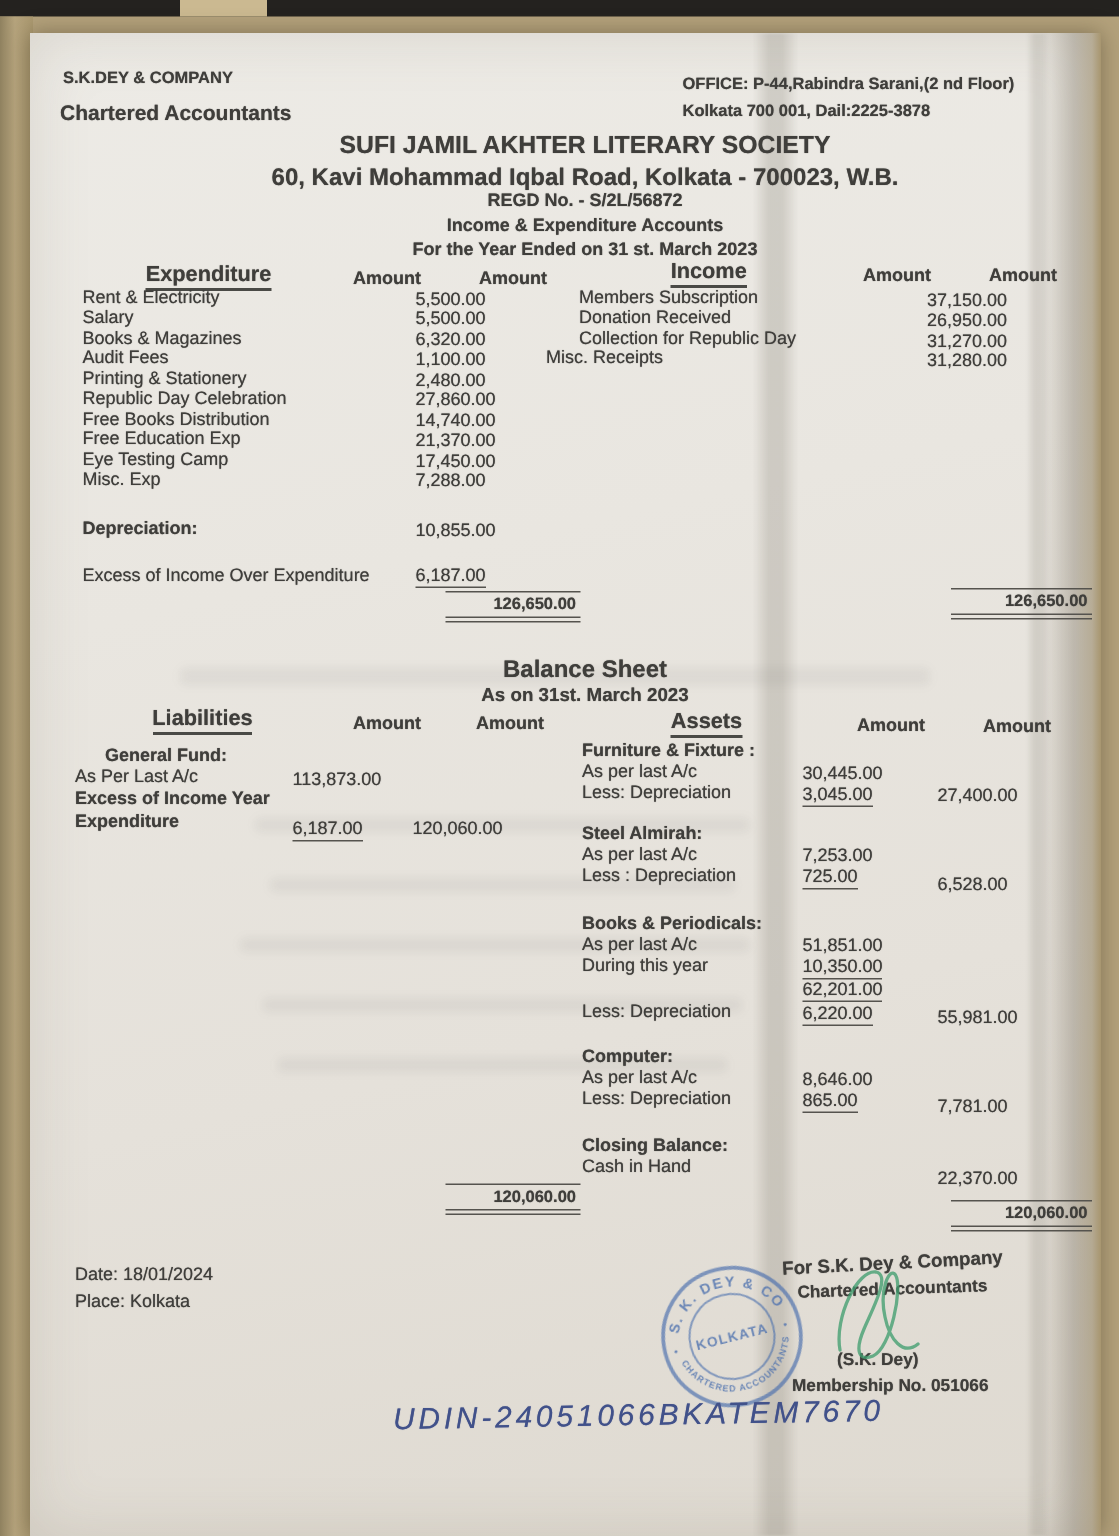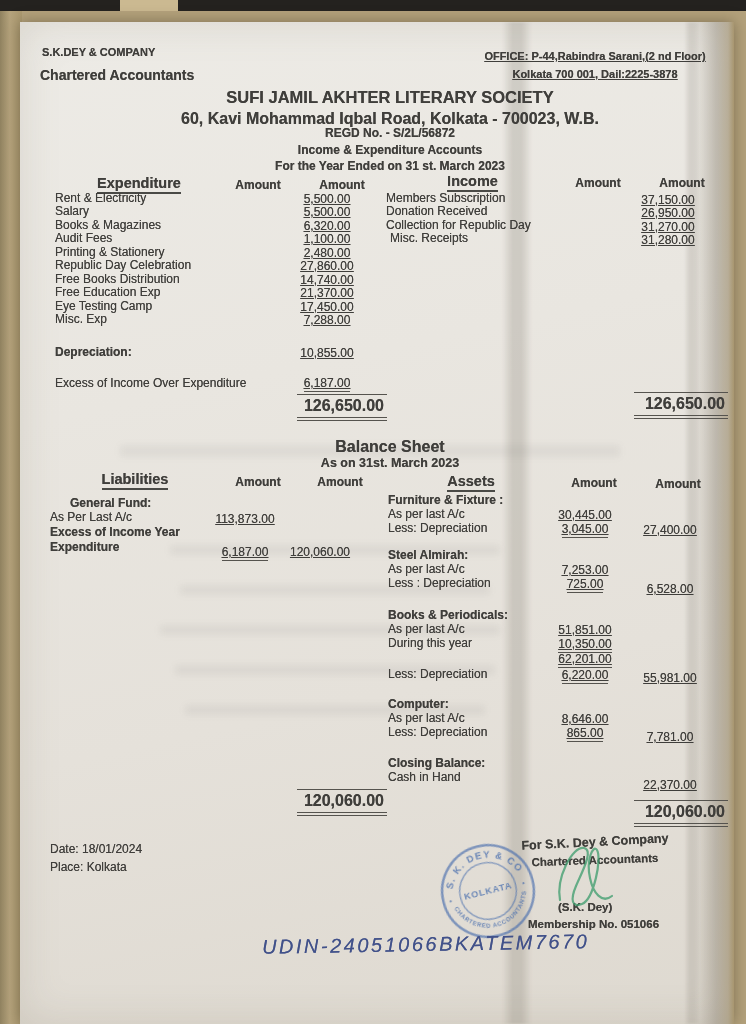--- a/index.html
+++ b/index.html
@@ -19,26 +19,26 @@
   .paper-right-shade{position:absolute;left:694px;top:22px;width:40px;height:1002px;
     background:linear-gradient(90deg,rgba(140,130,110,0) 0%,rgba(120,110,92,.35) 55%,rgba(150,134,100,.55) 85%,#a8966f 100%);}
   .scan-band{position:absolute;top:22px;height:1002px;pointer-events:none;
     background:linear-gradient(90deg,rgba(110,104,92,0) 0%,rgba(110,104,92,.22) 35%,rgba(110,104,92,.22) 65%,rgba(110,104,92,0) 100%);
     filter:blur(1px);}
   .smudge{position:absolute;background:rgba(90,86,78,.07);filter:blur(3px);border-radius:4px;pointer-events:none;}
 
   .t{position:absolute;white-space:nowrap;font-size:12px;line-height:1.1;
      text-shadow:0 0 .6px rgba(62,60,56,.8);}
   .b{font-weight:bold;}
-  .r{text-align:center;text-decoration:underline;}
+  .r{text-align:left;}
   .c{text-align:center;}
   .hd{font-size:14.5px;font-weight:bold;}
   .hd-u{border-bottom:2px solid #4a4a46;padding-bottom:1px;}
   .ul{border-bottom:1.6px solid #55534e;padding-bottom:1px;}
-  .total-box{position:absolute;text-align:right;font-weight:bold;font-size:16px;
+  .total-box{position:absolute;text-align:right;font-weight:bold;font-size:11px;
      border-top:1.6px solid #55534e;border-bottom:4px double #55534e;
      padding:2px 3px 2px 3px;white-space:nowrap;text-shadow:0 0 .6px rgba(62,60,56,.8);}
   .hand{font-style:italic;letter-spacing:2.5px;color:#41518a;font-size:20px;
      text-shadow:0 0 .5px rgba(65,81,138,.8);transform:rotate(-1deg);}
   .stamp{position:absolute;opacity:.78;filter:blur(.4px);transform:rotate(-14deg);}
   .sig{position:absolute;opacity:.9;}
 </style>
 </head>
 <body>
 
@@ -94,21 +94,21 @@
 <div class="t r" style="left:277px;top:301px;width:100px;">17,450.00</div>
 <div class="t" style="left:55px;top:313px;">Misc. Exp</div>
 <div class="t r" style="left:277px;top:314px;width:100px;">7,288.00</div>
 
 <div class="t" style="left:386px;top:192px;">Members Subscription</div>
 <div class="t r" style="left:618px;top:194px;width:100px;">37,150.00</div>
 <div class="t" style="left:386px;top:205px;">Donation Received</div>
 <div class="t r" style="left:618px;top:207px;width:100px;">26,950.00</div>
 <div class="t" style="left:386px;top:219px;">Collection for Republic Day</div>
 <div class="t r" style="left:618px;top:221px;width:100px;">31,270.00</div>
-<div class="t" style="left:390px;top:232px;">Misc. Receipts</div>
+<div class="t" style="left:364px;top:232px;">Misc. Receipts</div>
 <div class="t r" style="left:618px;top:234px;width:100px;">31,280.00</div>
 
 <div class="t b" style="left:55px;top:346px;">Depreciation:</div>
 <div class="t r" style="left:277px;top:347px;width:100px;">10,855.00</div>
 <div class="t" style="left:55px;top:377px;">Excess of Income Over Expenditure</div>
 <div class="t r" style="left:277px;top:377px;width:100px;"><span class="ul">6,187.00</span></div>
 <div class="total-box" style="left:297px;top:394px;width:84px;">126,650.00</div>
 <div class="total-box" style="left:634px;top:392px;width:88px;">126,650.00</div>
 
 <div class="t b c" style="left:220px;top:438px;width:340px;font-size:16px;">Balance Sheet</div>

